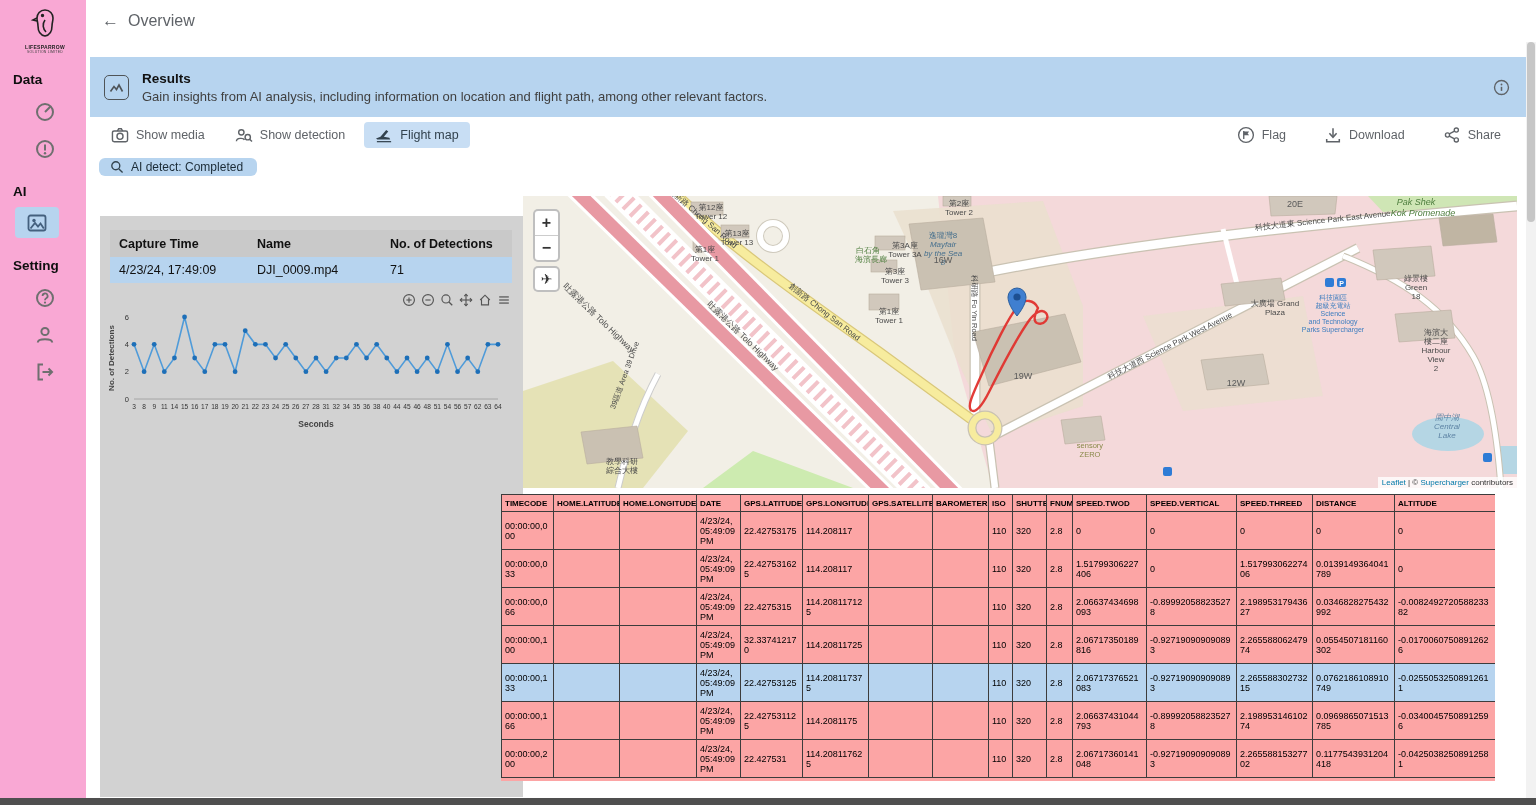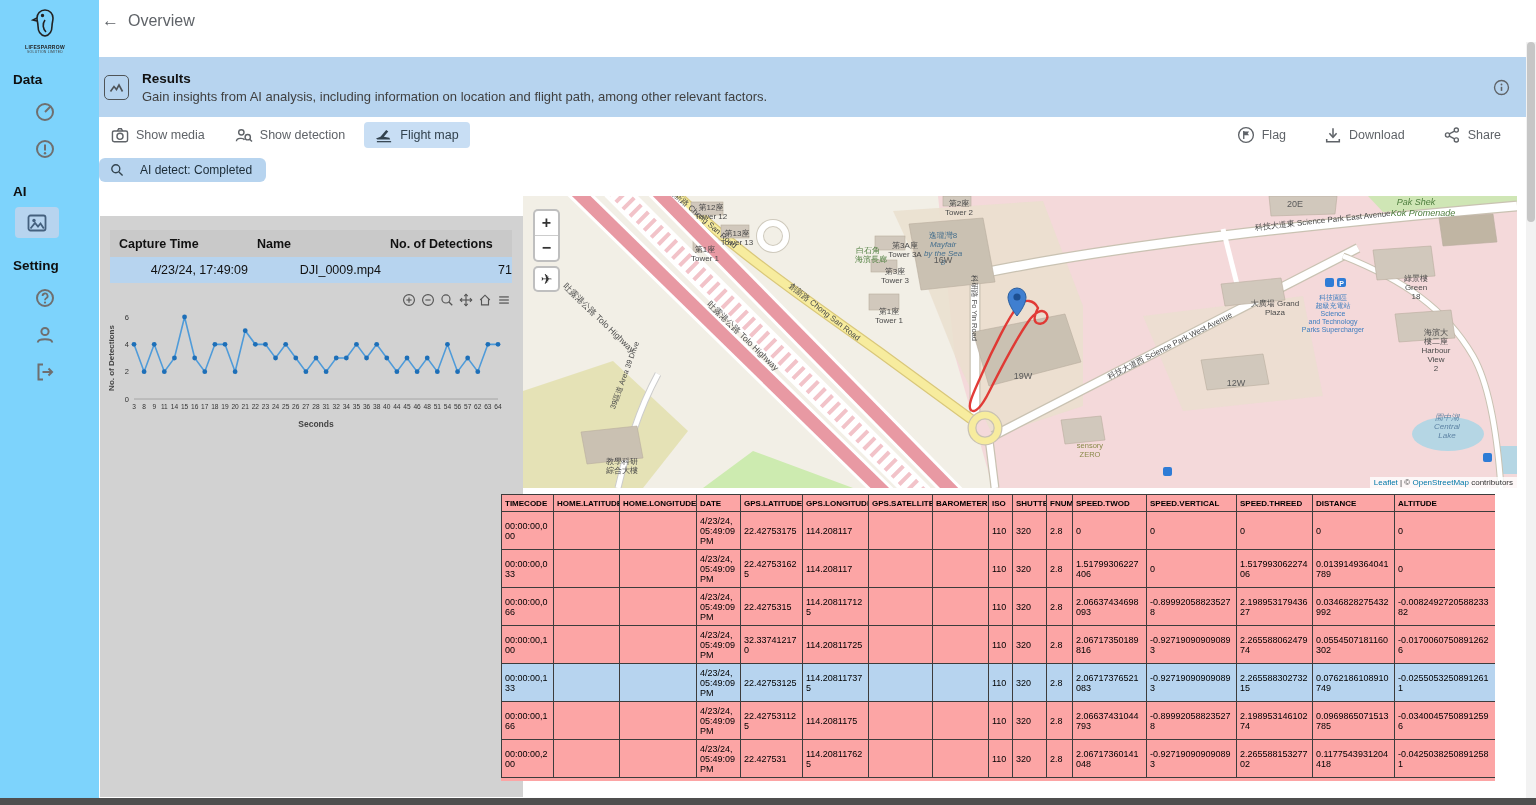--- a/index.html
+++ b/index.html
@@ -1,20 +1,20 @@
 <!DOCTYPE html>
 <html><head>
 <meta charset="utf-8">
 <style>
 *{box-sizing:border-box;margin:0;padding:0}
 html,body{width:1536px;height:805px}
 body{position:relative;font-family:"Liberation Sans",sans-serif;background:#fff;overflow:hidden;color:#202124}
 svg text{font-family:"Liberation Sans",sans-serif}
 
-.sidebar{position:absolute;left:0;top:0;width:99px;height:798px;background:#7dd3fc;z-index:5}
+.sidebar{position:absolute;left:0;top:0;width:86px;height:798px;background:#f9a8d4;z-index:5}
 .logo{position:absolute;top:6px;left:0;width:90px;text-align:center;color:#222}
 .logo .lg-name{font-size:5px;font-weight:bold;letter-spacing:.3px}
 .logo .lg-sub{font-size:3.5px;letter-spacing:.2px;color:#444}
 .side-label{position:absolute;left:13px;font-weight:bold;font-size:13.5px;color:#0f0f0f}
 .side-ic{position:absolute;left:0;width:90px;display:flex;justify-content:center;cursor:pointer;color:#6f6f6f}
 .ai-tile{position:absolute;left:15px;top:207px;width:44px;height:31px;background:#b7d4ef;border-radius:4px;display:flex;align-items:center;justify-content:center;cursor:pointer}
 
 .topbar{position:absolute;left:90px;top:0;width:1436px;height:42px;background:#fff;display:flex;align-items:center}
 .back{font-size:17px;color:#5f6368;margin-left:12px;cursor:pointer}
 .crumb{font-size:16px;color:#5f6368;margin-left:9px}
@@ -23,26 +23,26 @@
 .banner-icon{width:25px;height:25px;border:1.6px solid #4f5458;border-radius:5px;margin:0 13px 0 14px;display:flex;align-items:center;justify-content:center;color:#4f5458}
 .banner-title{font-size:13.5px;font-weight:bold;color:#111;margin-bottom:3px}
 .banner-desc{font-size:13px;color:#404040}
 .banner-info{position:absolute;right:16px;top:22px;color:#5f6368;cursor:pointer}
 
 .toolbar{position:absolute;left:90px;top:120px;width:1436px;height:30px;display:flex;align-items:center}
 .tbtn{display:inline-flex;align-items:center;gap:7px;color:#5f6368;font-size:12.5px;padding:5px 11px;border-radius:4px;cursor:pointer;white-space:nowrap}
 .tbtn.active{background:#c8def4;color:#32424e}
 .tool-right{position:absolute;right:14px;display:flex;gap:16px}
 
-.chip{position:absolute;left:99px;top:158px;height:24px;background:#b7d4ef;border-radius:6px;display:inline-flex;align-items:center;gap:15px;padding:0 14px 0 10px;font-size:12px;color:#1b2b36;cursor:pointer}
+.chip{position:absolute;left:99px;top:158px;height:18px;background:#b7d4ef;border-radius:6px;display:inline-flex;align-items:center;gap:6px;padding:0 14px 0 10px;font-size:12px;color:#1b2b36;cursor:pointer}
 
 .panel{position:absolute;left:100px;top:216px;width:423px;height:581px;background:#d2d2d2;padding-top:14px}
 .media-table{width:402px;margin-left:10px;border-collapse:collapse;table-layout:fixed}
 .media-table th{background:#c9c9c9;font-size:12.5px;font-weight:bold;text-align:left;height:27px;padding-left:9px;color:#111}
-.media-table td{background:#b7d4ef;font-size:12.5px;text-align:right;height:26px;padding-left:9px;color:#111;cursor:pointer}
+.media-table td{background:#b7d4ef;font-size:12.5px;text-align:left;height:26px;padding-left:9px;color:#111;cursor:pointer}
 .ctools{display:flex;justify-content:flex-end;gap:5px;margin:10px 12px 0 0;color:#555}
 .ctools .ci{cursor:pointer;display:flex}
 .chart-wrap{margin:2px 0 0 6px}
 
 .map{position:absolute;left:523px;top:196px;width:994px;height:292px;background:#f2efe6;overflow:hidden}
 .zoomctl{position:absolute;left:10px;top:13px;width:27px;background:#fff;border:2px solid rgba(0,0,0,.25);border-radius:5px;overflow:hidden}
 .zbtn{width:100%;height:24px;display:flex;align-items:center;justify-content:center;font-size:16px;font-weight:bold;color:#333;cursor:pointer}
 .zsep{height:1px;background:#ccc}
 .locatectl{position:absolute;left:10px;top:70px;width:27px;height:26px;background:#fff;border:2px solid rgba(0,0,0,.25);border-radius:5px;display:flex;align-items:center;justify-content:center;font-size:14px;color:#333;cursor:pointer}
 .attribution{position:absolute;right:0;bottom:0;background:rgba(255,255,255,.78);font-size:8px;color:#333;padding:1px 4px;white-space:nowrap}
@@ -509,21 +509,21 @@
 
   <div class="zoomctl">
     <div class="zbtn">+</div>
     <div class="zsep"></div>
     <div class="zbtn">−</div>
   </div>
   <div class="locatectl">
     <span>✈</span>
   </div>
   <div class="attribution">
-    <span class="alink">Leaflet</span><span> | © </span><span class="alink">OpenStreetMap</span><span> contributors</span>
+    <span class="alink">Leaflet</span><span> | © </span><span class="alink">Supercharger</span><span> contributors</span>
   </div>
 </div>
 
 <div class="telemetry">
   <table class="tel-table">
     <colgroup>
       <col style="width:52px">
         <col style="width:66px">
         <col style="width:77px">
         <col style="width:44px">

